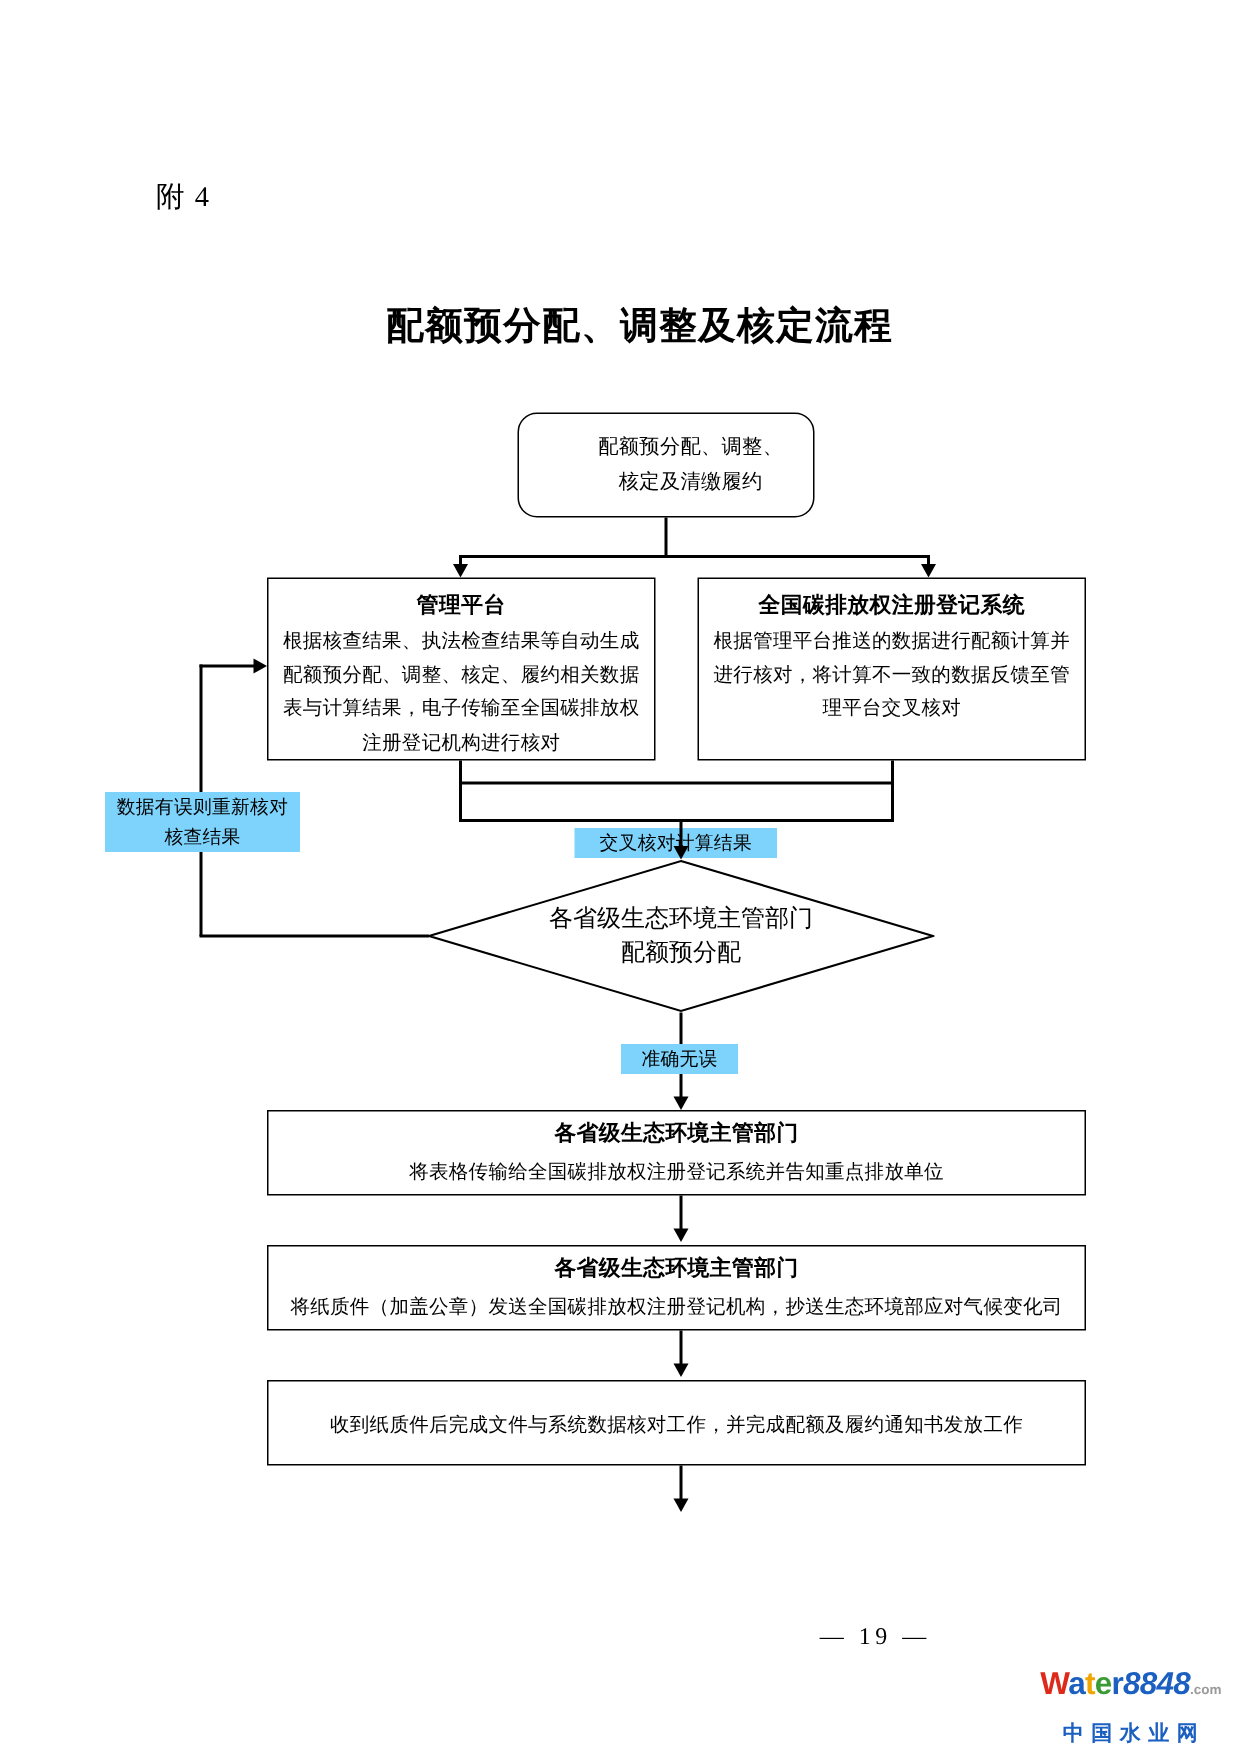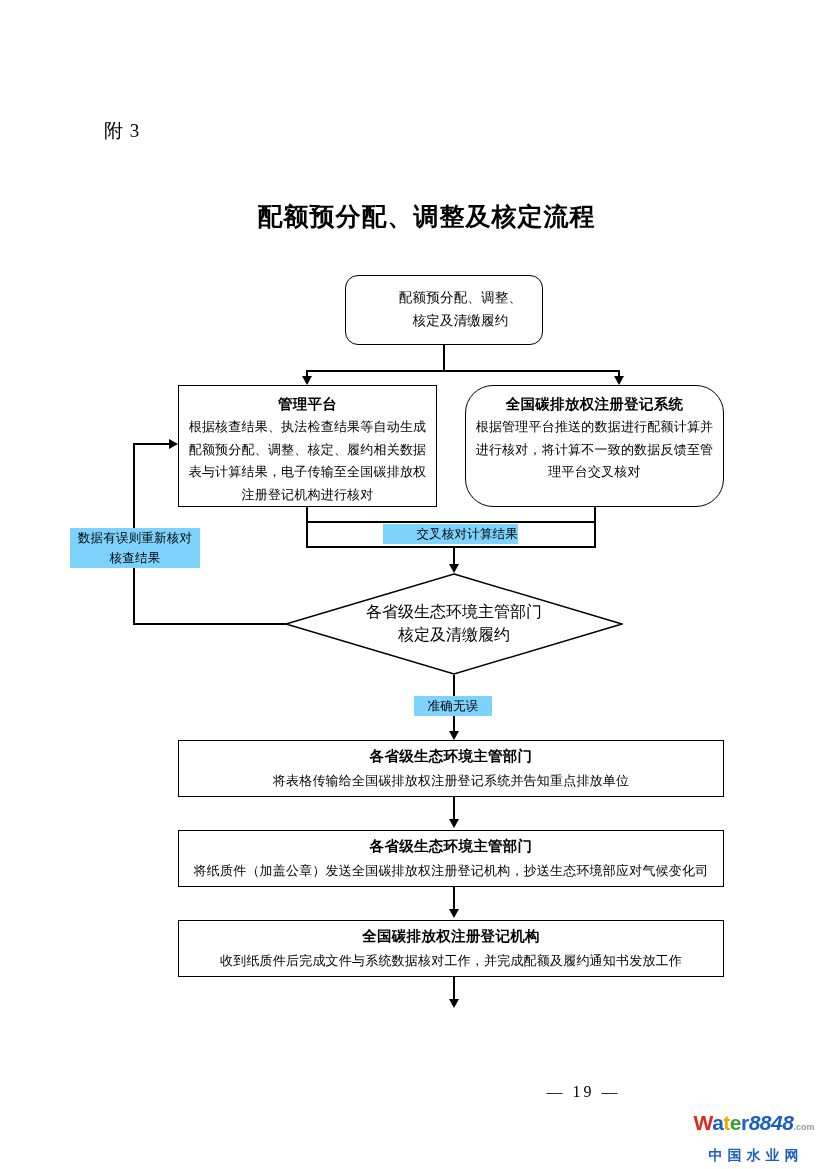--- a/index.html
+++ b/index.html
@@ -92,21 +92,20 @@
   }
   #node-platform .n-body { padding-top: 1px; }
 
   #node-registry {
     left: 465px;
     top: 385px;
     width: 259px;
     height: 122px;
     padding: 7px 9px 6px 9px;
     justify-content: flex-start;
-    border-radius: 28px;
   }
   #node-registry .n-body { padding-top: 1px; }
 
   
   #node-decision {
     position: absolute;
     left: 285px;
     top: 573px;
     width: 338px;
     height: 102px;
@@ -219,21 +218,21 @@
     margin-top: 14px;
     padding-left: 4px;
     white-space: nowrap;
   }
 </style>
 </head>
 <body>
 
 <div class="page">
 
-  <div class="attach-label">附 3</div>
+  <div class="attach-label">附 4</div>
   <div class="doc-title">配额预分配、调整及核定流程</div>
 
   <div class="node" id="node-start">
     <div class="n-body">配额预分配、调整、核定及清缴履约</div>
   </div>
 
   <div class="ln ln-v" style="left:443px; top:345px; height:26px;"></div>
   <div class="ln ln-h" style="left:306px; top:370px; width:313px;"></div>
   <div class="ln ln-v" style="left:306px; top:370px; height:8px;"></div>
   <div class="arrow-down" style="left:302px; top:376px;"></div>
@@ -249,32 +248,32 @@
     <div class="n-title">全国碳排放权注册登记系统</div>
     <div class="n-body">根据管理平台推送的数据进行配额计算并进行核对，将计算不一致的数据反馈至管理平台交叉核对</div>
   </div>
 
   <div class="ln ln-v" style="left:306px; top:507px; height:15px;"></div>
   <div class="ln ln-v" style="left:594px; top:507px; height:15px;"></div>
   <div class="ln ln-h" style="left:306px; top:521px; width:290px;"></div>
   <div class="ln ln-v" style="left:306px; top:521px; height:27px;"></div>
   <div class="ln ln-v" style="left:594px; top:521px; height:27px;"></div>
   <div class="ln ln-h" style="left:306px; top:546px; width:290px;"></div>
-  <div class="edge-label" style="left:383px; top:524px; width:135px;text-align:right;">交叉核对计算结果</div>
+  <div class="edge-label" style="left:383px; top:552px; width:135px;">交叉核对计算结果</div>
 
   <div class="ln ln-v" style="left:453px; top:546px; height:20px;"></div>
   <div class="arrow-down" style="left:449px; top:564px;"></div>
 
   <div id="node-decision">
     <svg class="diamond-shape" viewBox="0 0 338 102" preserveAspectRatio="none">
       <polygon points="169,1 337,51 169,101 1,51" fill="#ffffff" stroke="#000000" stroke-width="1.4"></polygon>
     </svg>
     <div class="d-text">
       <div class="n-title">各省级生态环境主管部门</div>
-      <div class="n-body">核定及清缴履约</div>
+      <div class="n-body">配额预分配</div>
     </div>
   </div>
 
   <div class="ln ln-h" style="left:133px; top:623px; width:153px;"></div>
   <div class="ln ln-v" style="left:133px; top:443px; height:181px;"></div>
   <div class="ln ln-h" style="left:133px; top:443px; width:38px;"></div>
   <div class="arrow-right" style="left:169px; top:439px;"></div>
   <div class="edge-label" style="left:70px; top:528px; width:130px;">
     <div>数据有误则重新核对</div>
     <div>核查结果</div>
@@ -294,21 +293,20 @@
 
   <div class="node wide-box" id="node-step5">
     <div class="n-title">各省级生态环境主管部门</div>
     <div class="n-body">将纸质件（加盖公章）发送全国碳排放权注册登记机构，抄送生态环境部应对气候变化司</div>
   </div>
 
   <div class="ln ln-v" style="left:453px; top:887px; height:24px;"></div>
   <div class="arrow-down" style="left:449px; top:909px;"></div>
 
   <div class="node wide-box" id="node-step6">
-    <div class="n-title">全国碳排放权注册登记机构</div>
     <div class="n-body">收到纸质件后完成文件与系统数据核对工作，并完成配额及履约通知书发放工作</div>
   </div>
 
   <div class="ln ln-v" style="left:453px; top:977px; height:24px;"></div>
   <div class="arrow-down" style="left:449px; top:999px;"></div>
 
 
   <div class="page-number">
     <span class="page-number-inner">— 19 —</span>
   </div>

